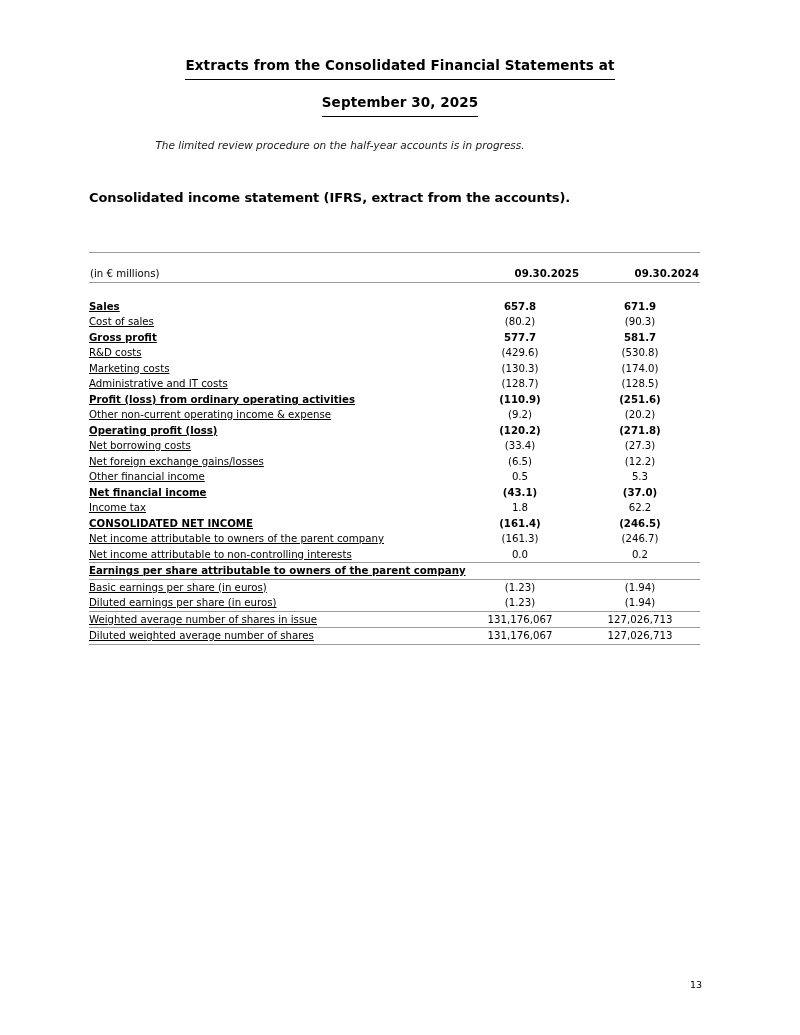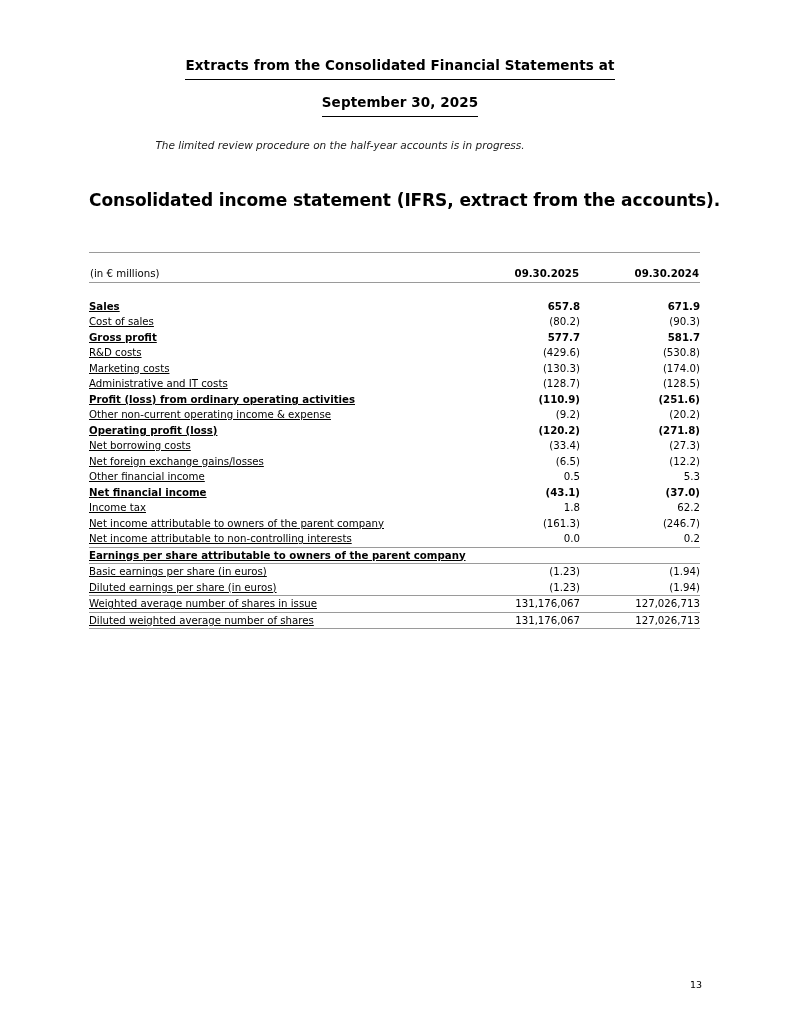--- a/index.html
+++ b/index.html
@@ -54,21 +54,21 @@
     text-align: center;
     font-size: 10.5px;
     font-style: italic;
     color: #1a1a1a;
   }
 
   .section-heading {
     position: absolute;
     left: 89px;
     top: 190px;
-    font-size: 17px;
+    font-size: 13px;
     font-weight: bold;
     letter-spacing: -0.1px;
   }
 
   
   .table-wrap {
     position: absolute;
     left: 89px;
     top: 228px;
     width: 611px;
@@ -116,21 +116,21 @@
     height: 15.5px;
     line-height: 15.5px;
     white-space: nowrap;
   }
   td.lbl {
     text-align: left;
     padding-left: 1px;
     text-decoration: underline;
   }
   td.num {
-    text-align: right;
+    text-align: center;
     padding-right: 1px;
     font-variant-numeric: tabular-nums;
   }
   tr.bold td { font-weight: bold; }
   tr.ruled td { border-bottom: 1.1px solid #9a9a9a; }
 
   .page-number {
     position: absolute;
     right: 98px;
     top: 979px;
@@ -235,20 +235,25 @@
           <tr class="bold">
             <td class="lbl">Net financial income</td>
             <td class="num">(43.1)</td>
             <td class="num">(37.0)</td>
           </tr>
           <tr>
             <td class="lbl">Income tax</td>
             <td class="num">1.8</td>
             <td class="num">62.2</td>
           </tr>
+          <tr class="bold">
+            <td class="lbl">CONSOLIDATED NET INCOME</td>
+            <td class="num">(161.4)</td>
+            <td class="num">(246.5)</td>
+          </tr>
           <tr>
             <td class="lbl">Net income attributable to owners of the parent company</td>
             <td class="num">(161.3)</td>
             <td class="num">(246.7)</td>
           </tr>
           <tr class="ruled">
             <td class="lbl">Net income attributable to non-controlling interests</td>
             <td class="num">0.0</td>
             <td class="num">0.2</td>
           </tr>

